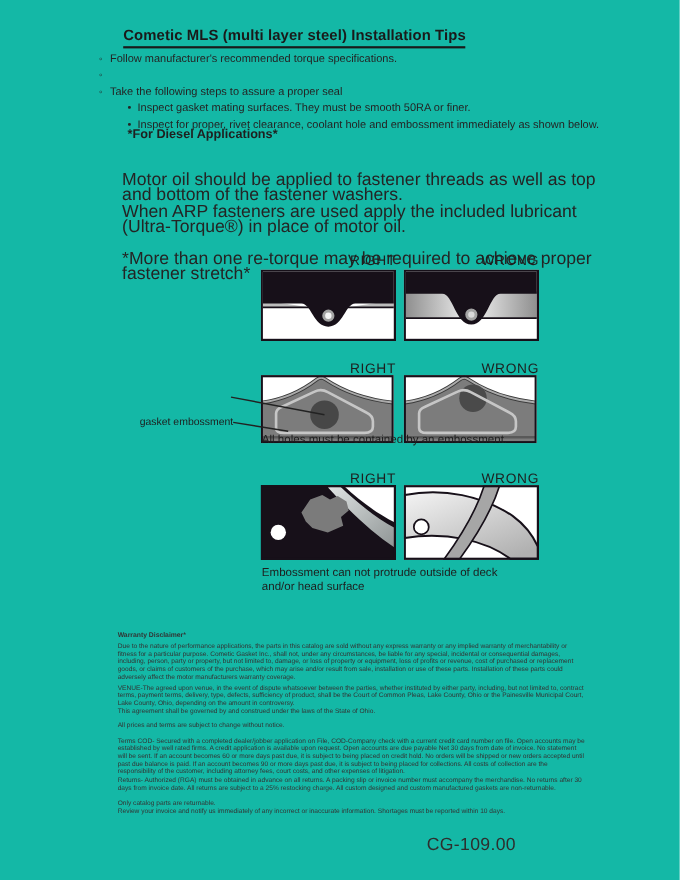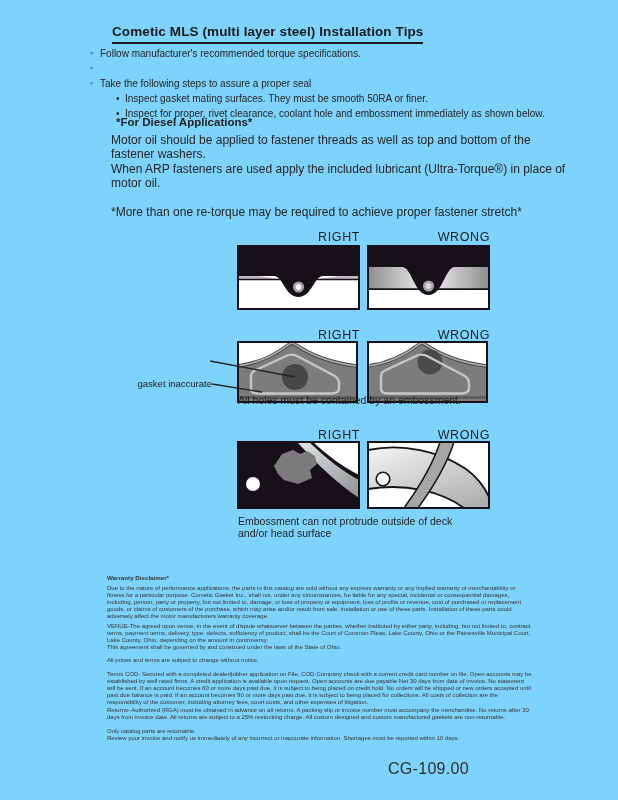--- a/index.html
+++ b/index.html
@@ -1,27 +1,27 @@
 <!DOCTYPE html>
 <html><head>
 <meta charset="utf-8">
 <style>
   html,body{margin:0;padding:0;background:#fff;}
-  .page{position:relative;width:618px;height:800px;background:#7dd3fc;overflow:hidden;
+  .page{position:relative;width:618px;height:800px;background:#14b8a6;overflow:hidden;
         font-family:"Liberation Sans",sans-serif;color:#262626;}
   .abs{position:absolute;}
   .doc-title{font-size:13.5px;font-weight:bold;letter-spacing:.1px;color:#1a1a1a;
              border-bottom:2px solid #1a1a1a;padding-bottom:3px;}
   .bullets{font-size:10px;line-height:15px;color:#242424;}
   .b-row{display:flex;}
   .b-marker{width:10px;flex:0 0 10px;font-size:9px;}
   .sub{margin-left:26px;}
   .sub .b-marker{font-size:10px;width:9px;flex:0 0 9px;}
   .h-diesel{font-size:11.5px;font-weight:bold;color:#1f1f1f;}
-  .para{font-size:12px;line-height:14.4px;white-space:pre-line;color:#242424;width:460px;}
+  .para{font-size:16px;line-height:14.4px;white-space:pre-line;color:#242424;width:460px;margin-top:24px;}
   .dlabel{width:123px;text-align:right;font-size:12.5px;letter-spacing:.6px;color:#1e1e1e;}
   .dcaption{font-size:10.5px;color:#1e1e1e;white-space:pre-line;line-height:12px;}
   .side-label{width:112px;text-align:right;font-size:9.5px;line-height:11px;
               white-space:pre-line;color:#1e1e1e;}
   .legal{width:426px;font-size:6px;line-height:7px;color:#333;white-space:pre-line;}
   .legal-h{font-size:6.2px;font-weight:bold;color:#333;}
   .doc-code{font-size:16px;letter-spacing:.3px;color:#2e2e2e;}
   svg{display:block;}
 </style>
 </head>
@@ -88,21 +88,21 @@
     <path d="M2,2 H121 V22 H88 C78,22 76,50 61.5,50 C47,50 45,22 35,22 H2 Z" fill="#171019"></path>
     <circle cx="61.5" cy="41" r="6.3" fill="#a3a3a3" stroke="#171019" stroke-width="1.5"></circle>
     <circle cx="61.5" cy="41" r="2.9" fill="#d9d9d9"></circle>
     <rect x="1" y="1" width="121" height="63" fill="none" stroke="#171019" stroke-width="2"></rect>
   </svg>
 
 
   <div class="abs dlabel" style="left:237px;top:328px;">RIGHT</div>
   <div class="abs dlabel" style="left:367px;top:328px;">WRONG</div>
 
-  <div class="abs side-label" style="left:100px;top:378px;">gasket inaccurate</div>
+  <div class="abs side-label" style="left:100px;top:378px;">gasket embossment</div>
 
   <svg class="abs" style="left:237px;top:341px;" width="121" height="62" viewBox="0 0 121 62">
     <rect width="121" height="62" fill="#ffffff"></rect>
     <path d="M1,25 C22,22 38,14 51,4 C53.5,2 56.5,2 59,4 C74,14 94,22 120,25 L120,61 L1,61 Z" fill="#7c7c7c"></path>
     <path d="M1,25 C22,22 38,14 51,4 C53.5,2 56.5,2 59,4 C74,14 94,22 120,25" fill="none" stroke="#3a3a3a" stroke-width="3.4"></path>
     <path d="M1,25 C22,22 38,14 51,4 C53.5,2 56.5,2 59,4 C74,14 94,22 120,25" fill="none" stroke="#ababab" stroke-width="1.8"></path>
     <circle cx="58" cy="36" r="13" fill="#474747"></circle>
     <path d="M14,48 L14,35 Q14,31 19,29 L49,15 Q55,12 61,15.5 L96,34 Q102,37 102,42 L102,47 Q102,52.5 94.5,52.5 L21,52.5 Q14,52.5 14,48 Z" fill="none" stroke="#c6c6c6" stroke-width="2.4"></path>
     <line x1="1" y1="56.5" x2="120" y2="56.5" stroke="#595959" stroke-width="2.4"></line>
     <rect x="1" y="1" width="119" height="60" fill="none" stroke="#171019" stroke-width="2"></rect>

